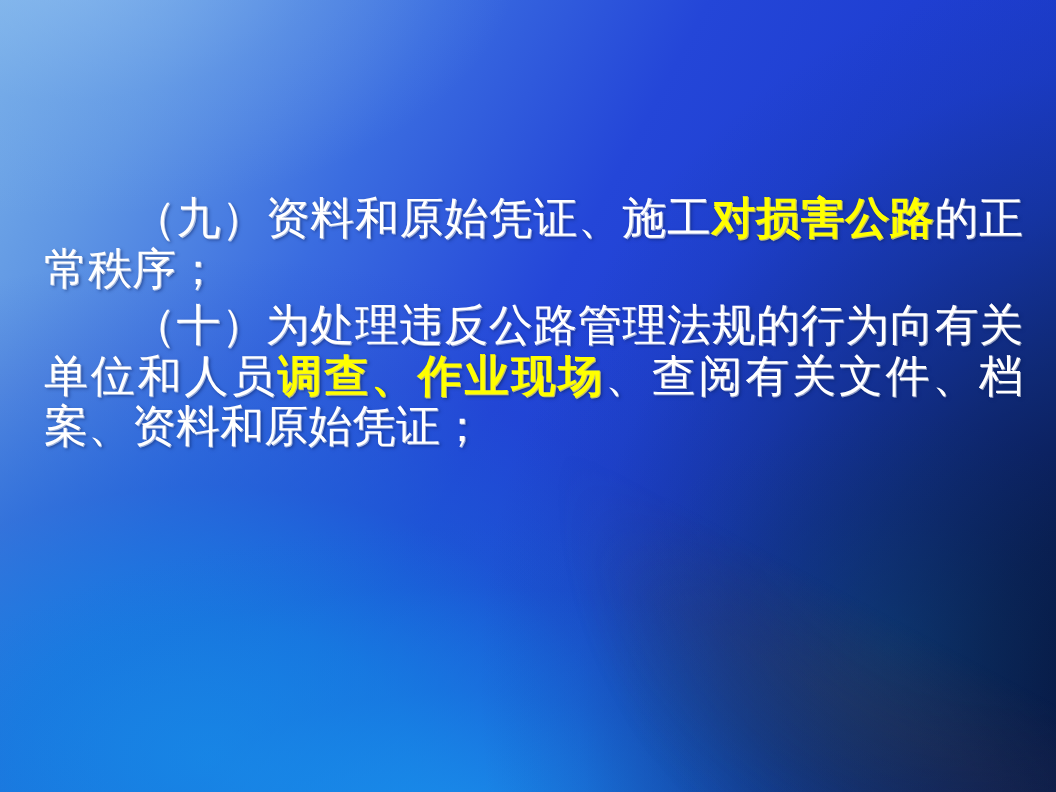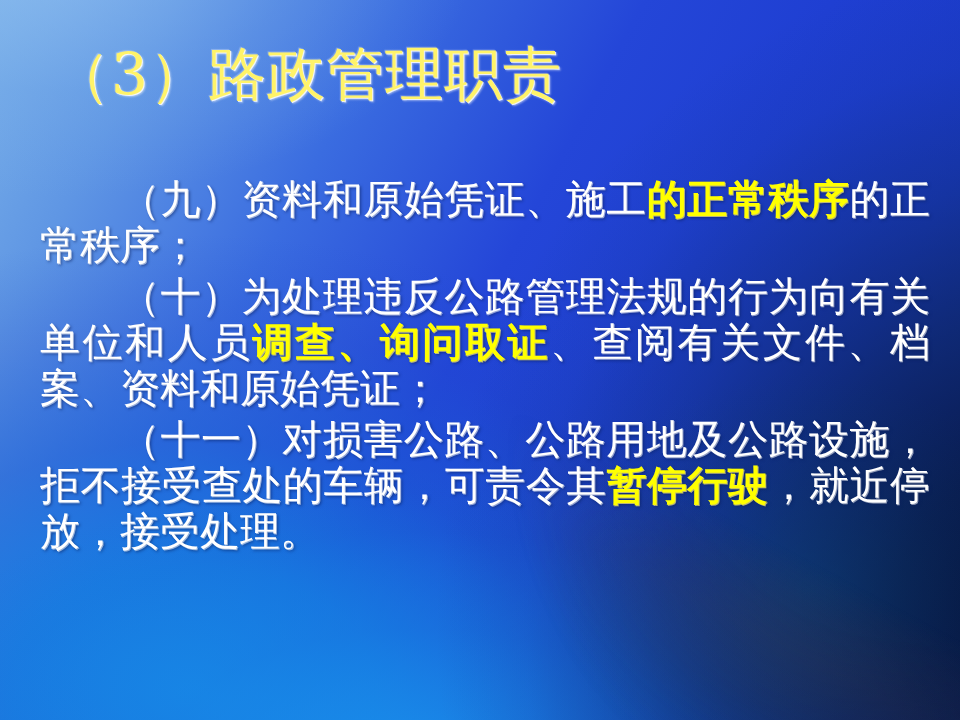--- a/index.html
+++ b/index.html
@@ -148,22 +148,20 @@
   <div class="bg-layer bg-base"></div>
   <div class="bg-layer bg-glow-left"></div>
   <div class="bg-layer bg-glow-bottom"></div>
   <div class="bg-layer bg-topglow"></div>
   <div class="bg-layer bg-dark-right"></div>
   <div class="bg-layer bg-teal"></div>
   <div class="bg-layer bg-ghost"></div>
 
   <div class="content">
 
-    <div class="title">（3）路政管理职责</div>
 
     <div class="body-block">
-      <p class="para"><span>（九）资料和原始凭证、施工</span><span class="hl">的正常秩序</span><span>的正常秩序；</span></p>
-      <p class="para"><span>（十）为处理违反公路管理法规的行为向有关单位和人员</span><span class="hl">调查、询问取证</span><span>、查阅有关文件、档案、资料和原始凭证；</span></p>
-      <p class="para"><span>（十一）对损害公路、公路用地及公路设施，拒不接受查处的车辆，可责令其</span><span class="hl">暂停行驶</span><span>，就近停放，接受处理。</span></p>
+      <p class="para"><span>（九）资料和原始凭证、施工</span><span class="hl">对损害公路</span><span>的正常秩序；</span></p>
+      <p class="para"><span>（十）为处理违反公路管理法规的行为向有关单位和人员</span><span class="hl">调查、作业现场</span><span>、查阅有关文件、档案、资料和原始凭证；</span></p>
     </div>
 
   </div>
 </div>
 
 </body></html>

